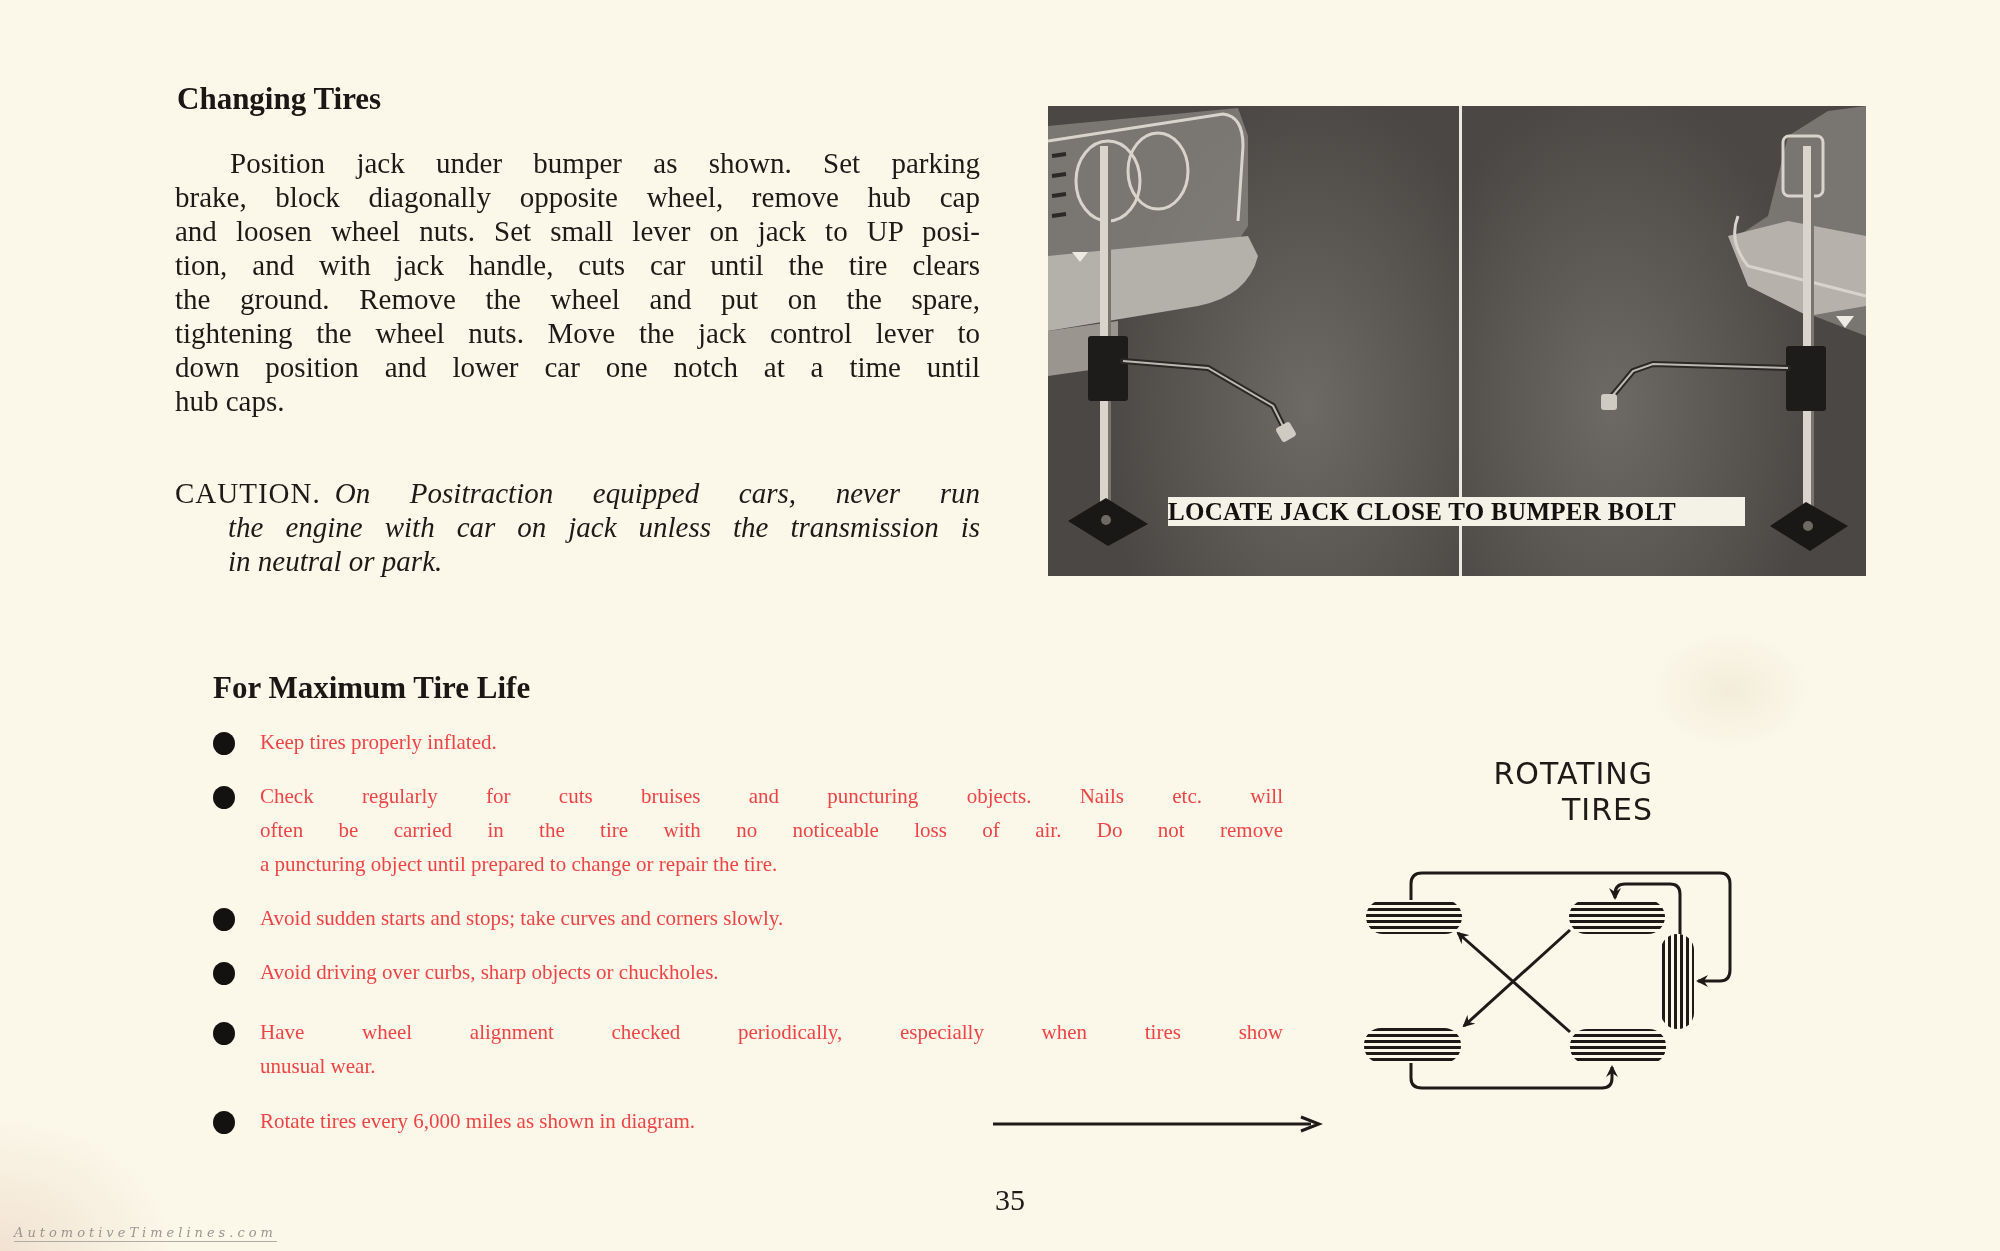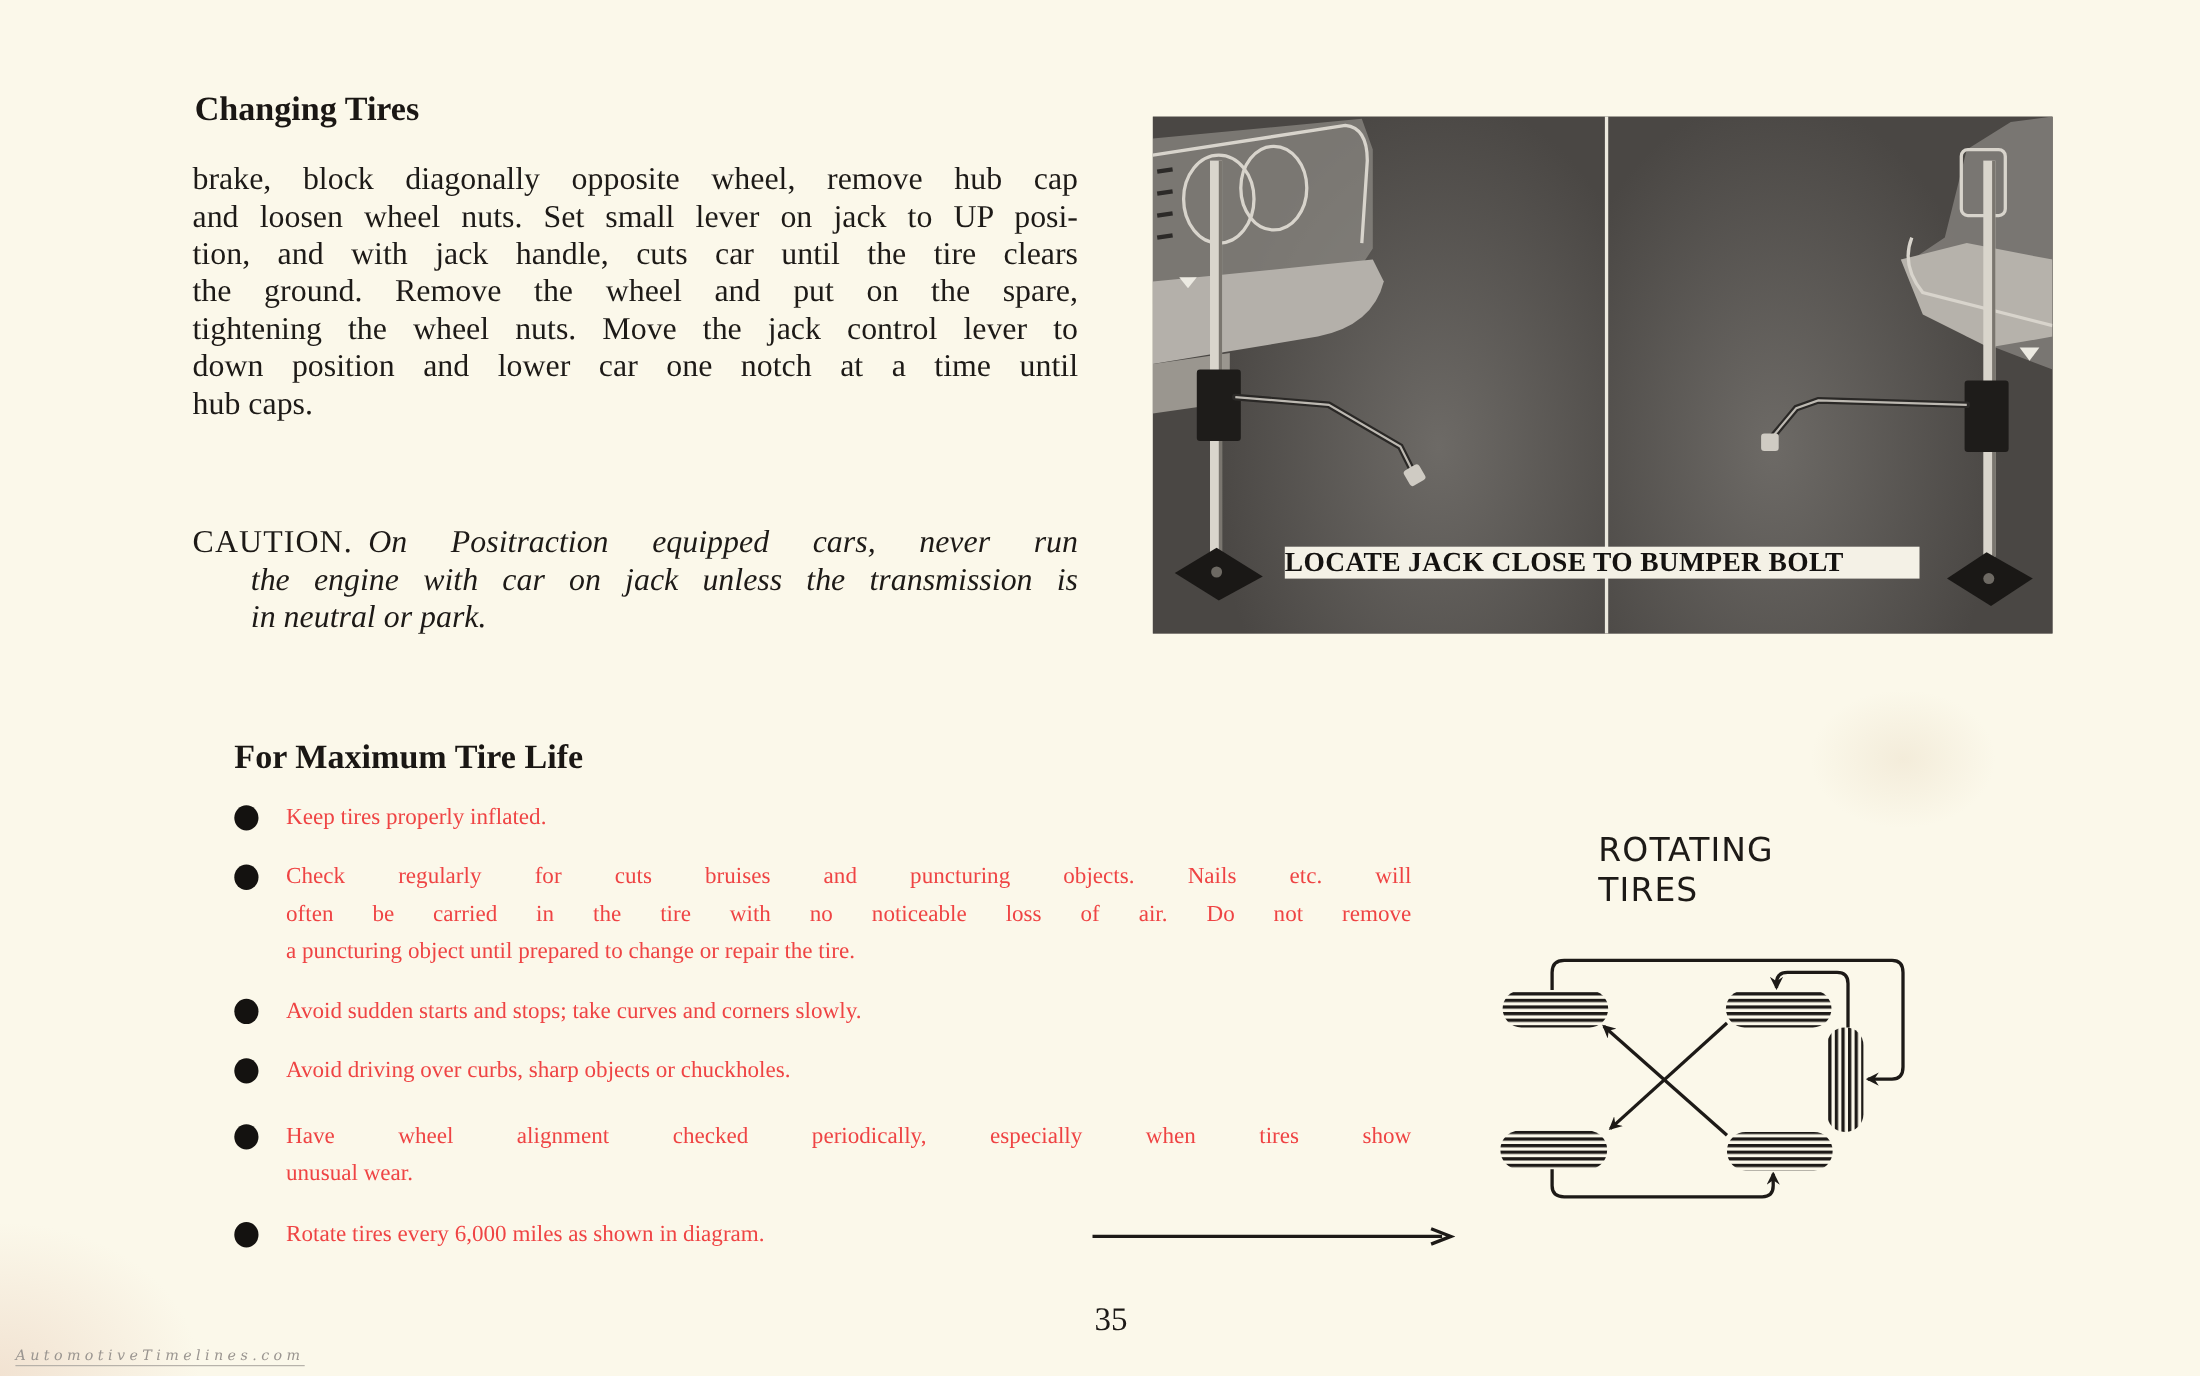--- a/index.html
+++ b/index.html
@@ -59,21 +59,21 @@
   .bi-1 { margin-bottom: 20px; }
   .bi-2 { margin-bottom: 20px; margin-top: 16px; }
   .bi-3 { margin-bottom: 19px; }
   .bi-4 { margin-bottom: 21px; margin-top: 26px; }
   .bullet-line { display: block; white-space: nowrap; text-align: justify; text-align-last: justify; }
   .bullet-line.last { text-align-last: left; }
 
   .pointer-arrow { position: absolute; left: 993px; top: 1115px; }
 
   .diagram-title {
-    position: absolute; left: 1453px; top: 756px; width: 200px; text-align: left;
+    position: absolute; left: 1453px; top: 756px; width: 200px; text-align: right;
     font-family: "DejaVu Sans", sans-serif; font-size: 30px; line-height: 36px;
     color: #1d1a17; letter-spacing: 1px;
   }
   .diagram { position: absolute; left: 1350px; top: 860px; }
 
   .page-number {
     position: absolute; left: 980px; top: 1183px; width: 60px; text-align: center;
     font-family: "Liberation Serif", serif; font-size: 30px; color: #1d1a17;
   }
   .watermark {
@@ -83,20 +83,21 @@
   }
 </style>
 </head>
 <body>
 
 <div class="page-shade"></div>
 
 <h2 class="heading" style="left:177px; top:81px;">Changing Tires</h2>
 
 <div class="para" style="left:175px; top:146px; width:805px;">
+  <span class="line" style="padding-left:55px;">Position jack under bumper as shown. Set parking</span>
   <span class="line">brake, block diagonally opposite wheel, remove hub cap</span>
   <span class="line">and loosen wheel nuts. Set small lever on jack to UP posi-</span>
   <span class="line">tion, and with jack handle, cuts car until the tire clears</span>
   <span class="line">the ground. Remove the wheel and put on the spare,</span>
   <span class="line">tightening the wheel nuts. Move the jack control lever to</span>
   <span class="line">down position and lower car one notch at a time until</span>
   <span class="line last">hub caps.</span>
 </div>
 
 <div class="caution" style="left:175px; top:476px; width:805px;">

